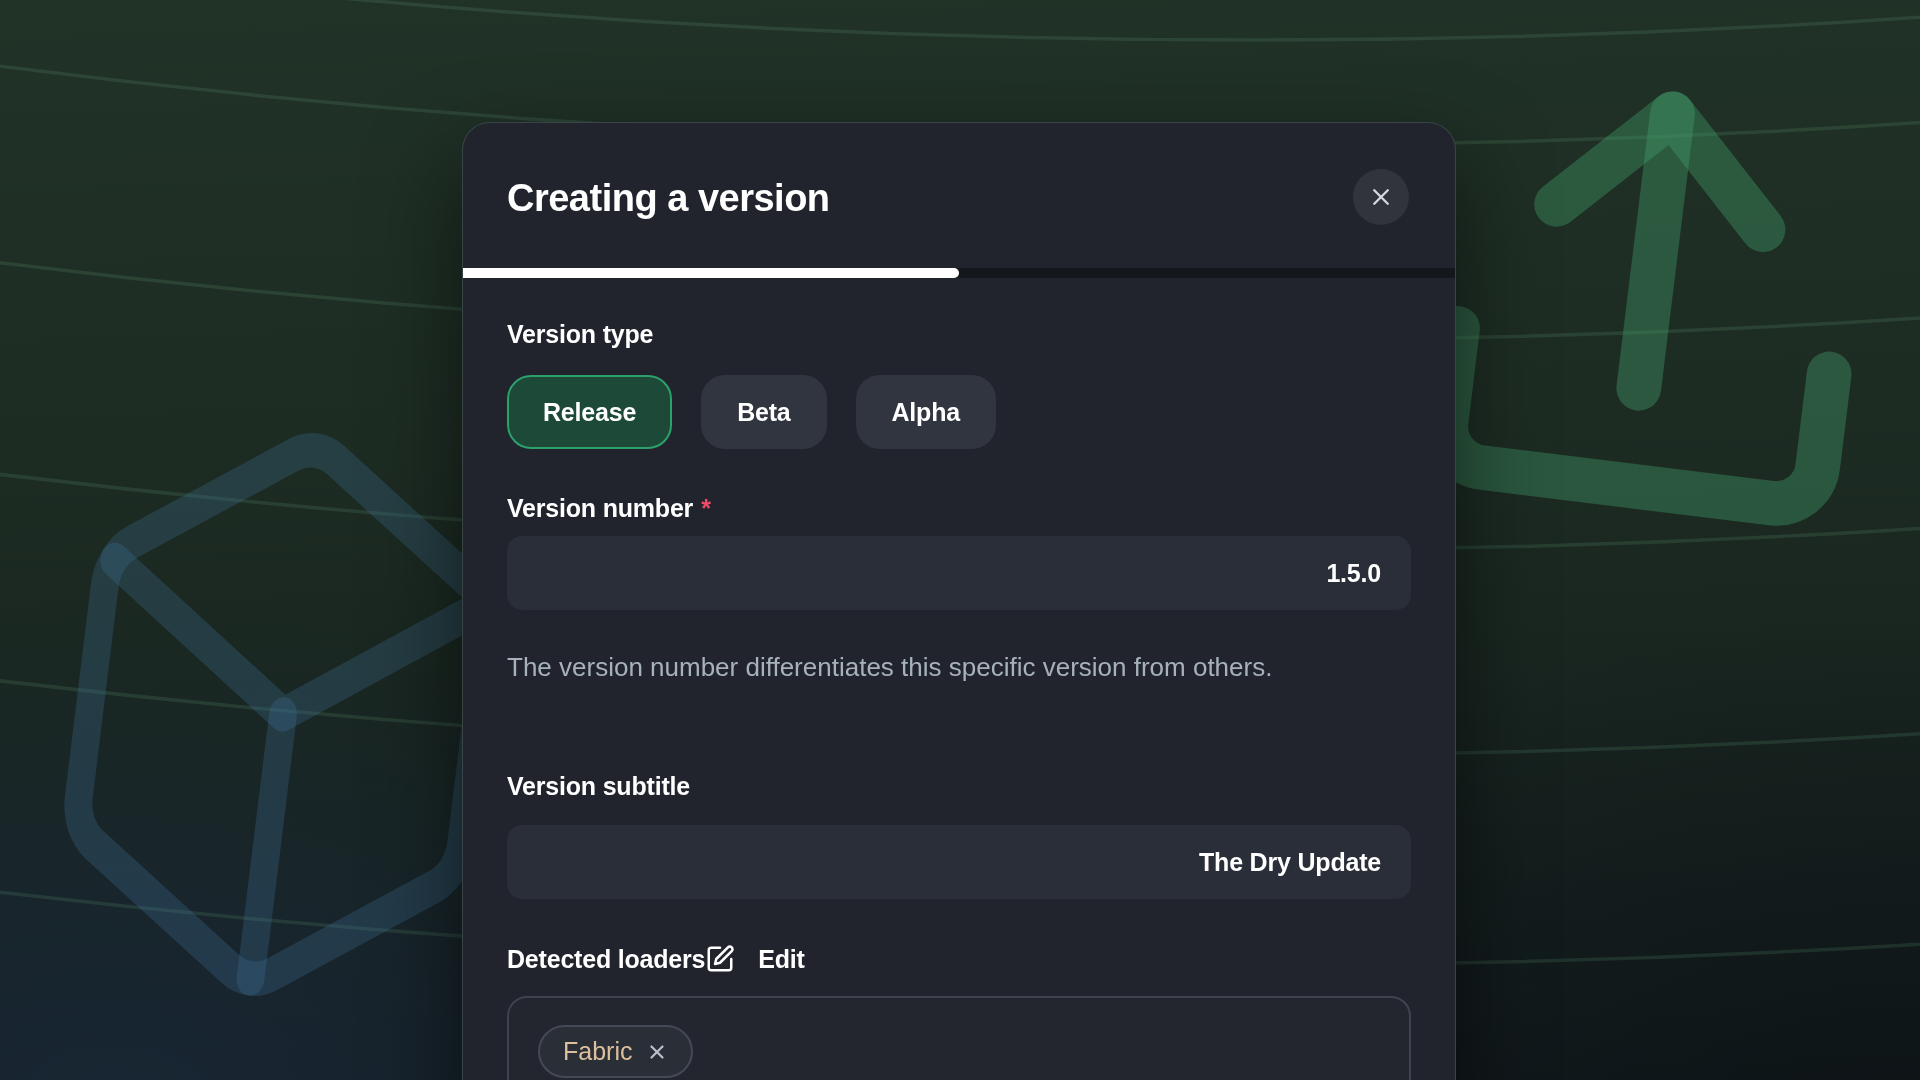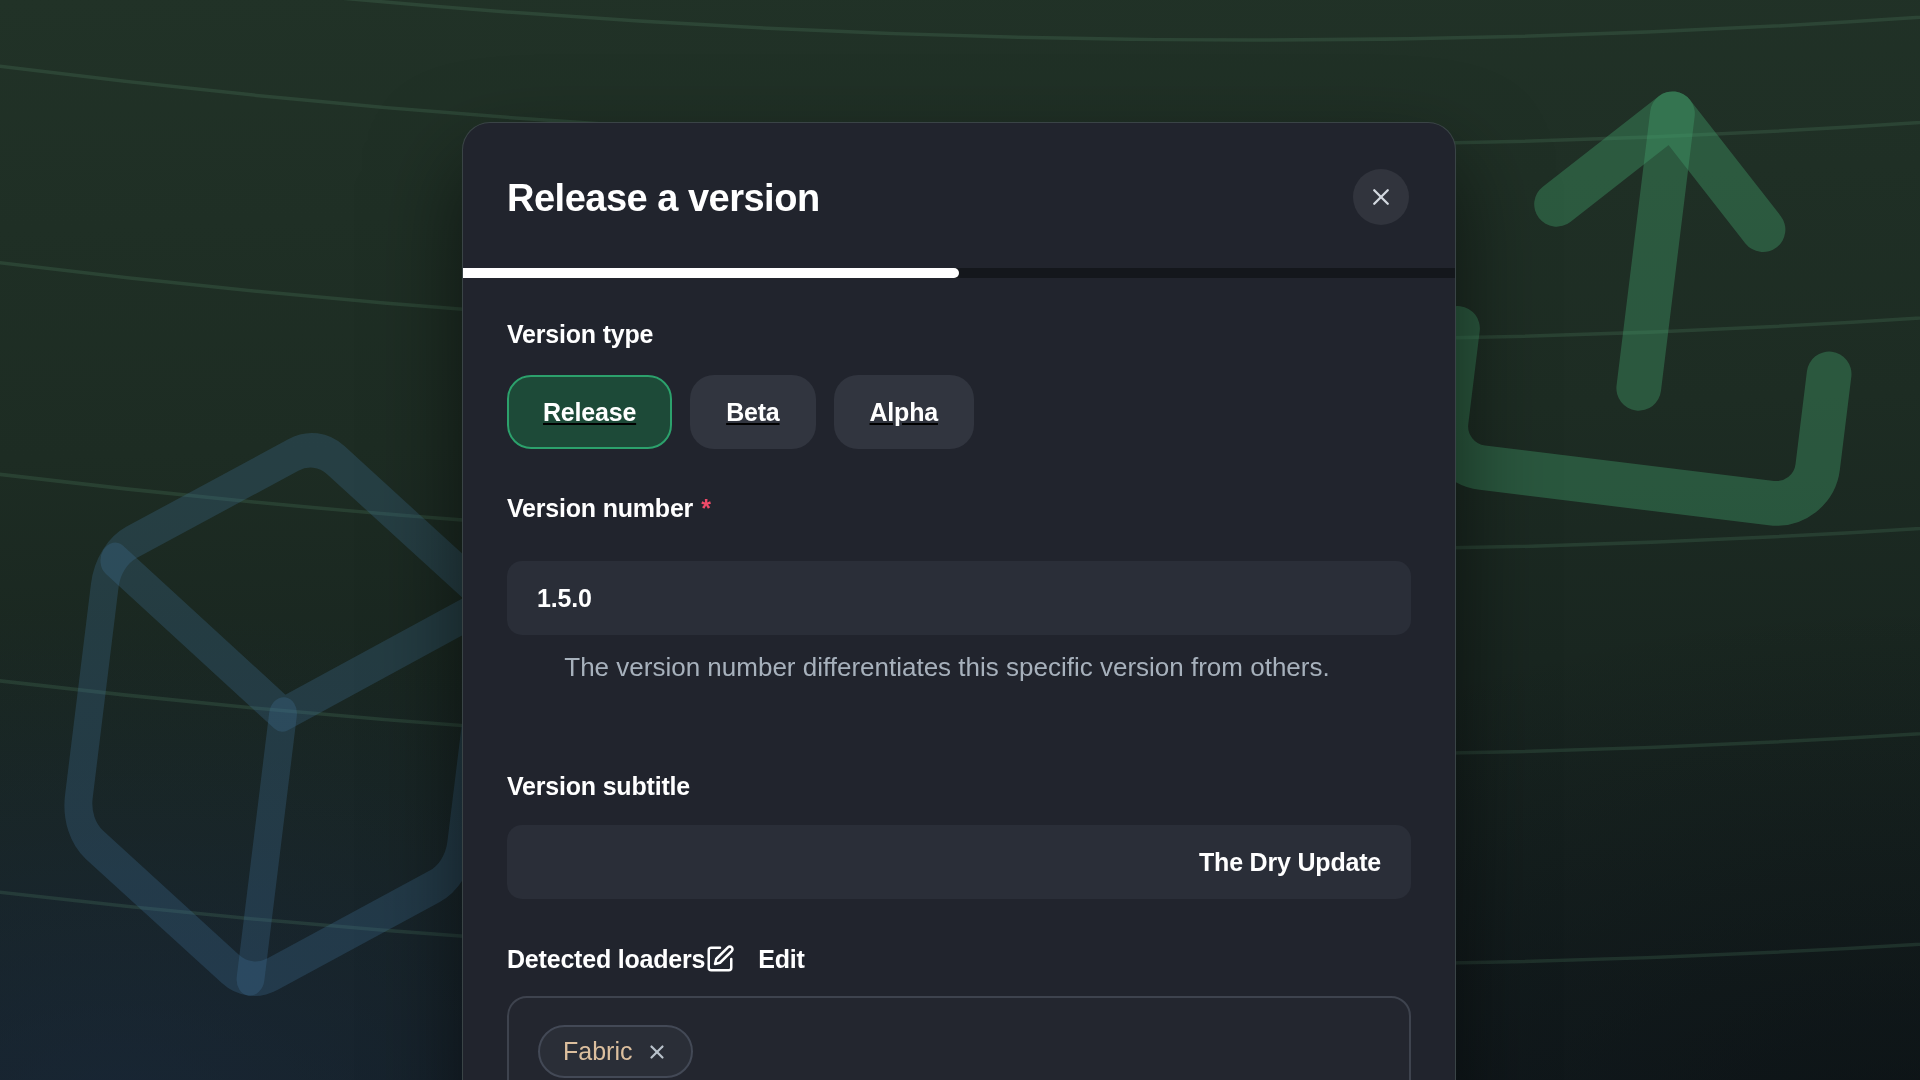--- a/index.html
+++ b/index.html
@@ -40,39 +40,39 @@
   .progress-fill {
     height:100%; background:#ffffff; border-radius:0 5px 5px 0; width:0;
   }
 
   .field-label {
     position:absolute; left:44px;
     font-size:25px; font-weight:700; color:#ffffff; letter-spacing:-0.2px;
   }
   .required { color:#ef4a68; font-weight:700; margin-left:8px; }
 
-  .seg-row { position:absolute; left:44px; top:252px; display:flex; gap:18px;text-decoration:underline; }
+  .seg-row { position:absolute; left:44px; top:252px; display:flex; gap:29px; }
   .seg-btn {
     height:74px; padding:0 34px; border-radius:24px;
     background:#31353f; border:2px solid transparent;
     color:#ffffff; font-family:inherit; font-size:25px; font-weight:700;
     letter-spacing:-0.2px; cursor:pointer;
   }
   .seg-btn.selected { background:#1d4a38; border-color:#2ca16c; }
 
   .text-input {
     position:absolute; left:44px; right:44px; height:74px;
     background:#2a2e38; border:none; border-radius:15px;
     padding:0 30px; color:#ffffff; font-family:inherit;
     font-size:25px; font-weight:700; letter-spacing:-0.2px; outline:none;
   }
 
   .help-text {
     position:absolute; left:44px; top:522px; width:880px;
-    font-size:26px; line-height:44px; color:#a7b1bc; font-weight:400;text-align:center;
+    font-size:26px; line-height:44px; color:#a7b1bc; font-weight:400;
   }
 
   .loaders-row {
     position:absolute; left:44px; right:44px; top:818px; height:36px;
     display:flex; align-items:center; justify-content:flex-start;
   }
   .edit-btn {
     display:flex; align-items:center; gap:23px;
     background:none; border:none; cursor:pointer;
     color:#ffffff; font-family:inherit; font-size:25px; font-weight:700; letter-spacing:-0.2px;
@@ -109,21 +109,21 @@
   </g>
   <g transform="rotate(7 1650 300) translate(1400 50) scale(20.8)" fill="none" stroke="#41a06b" stroke-opacity="0.38" stroke-width="2.15" stroke-linecap="round" stroke-linejoin="round">
     <path d="M21 14.5v4.5a2 2 0 0 1-2 2H5a2 2 0 0 1-2-2v-4.5"></path>
     <polyline points="17 8 12 3 7 8"></polyline>
     <line x1="12" y1="3" x2="12" y2="16.3"></line>
   </g>
 </svg>
 
 <div class="modal">
 
-  <div class="modal-title">Release a version</div>
+  <div class="modal-title">Creating a version</div>
 
   <button class="close-btn">
     <svg width="30" height="30" viewBox="0 0 24 24" fill="none" stroke="#d3d9e0" stroke-width="1.9" stroke-linecap="round">
       <line x1="6.6" y1="6.6" x2="17.4" y2="17.4"></line>
       <line x1="17.4" y1="6.6" x2="6.6" y2="17.4"></line>
     </svg>
   </button>
 
   <div class="progress-track">
     <div class="progress-fill" style="width: 50%;"></div>
@@ -134,21 +134,21 @@
   <div class="seg-row">
     <button class="seg-btn selected">Release</button>
     <button class="seg-btn">Beta</button>
     <button class="seg-btn">Alpha</button>
   </div>
 
   <div class="field-label" style="top:371px">
     <span>Version number</span><span class="required">*</span>
   </div>
 
-  <input class="text-input" style="top: 438px;" type="text" value="1.5.0">
+  <input class="text-input" style="top: 413px; text-align: right;" type="text" value="1.5.0">
 
   <div class="help-text">The version number differentiates this specific version from others.</div>
 
   <div class="field-label" style="top:649px">Version subtitle</div>
 
   <input class="text-input" style="top: 702px; text-align: right;" type="text" value="The Dry Update">
 
   <div class="loaders-row">
     <div class="field-label" style="position:static">Detected loaders</div>
     <button class="edit-btn">

